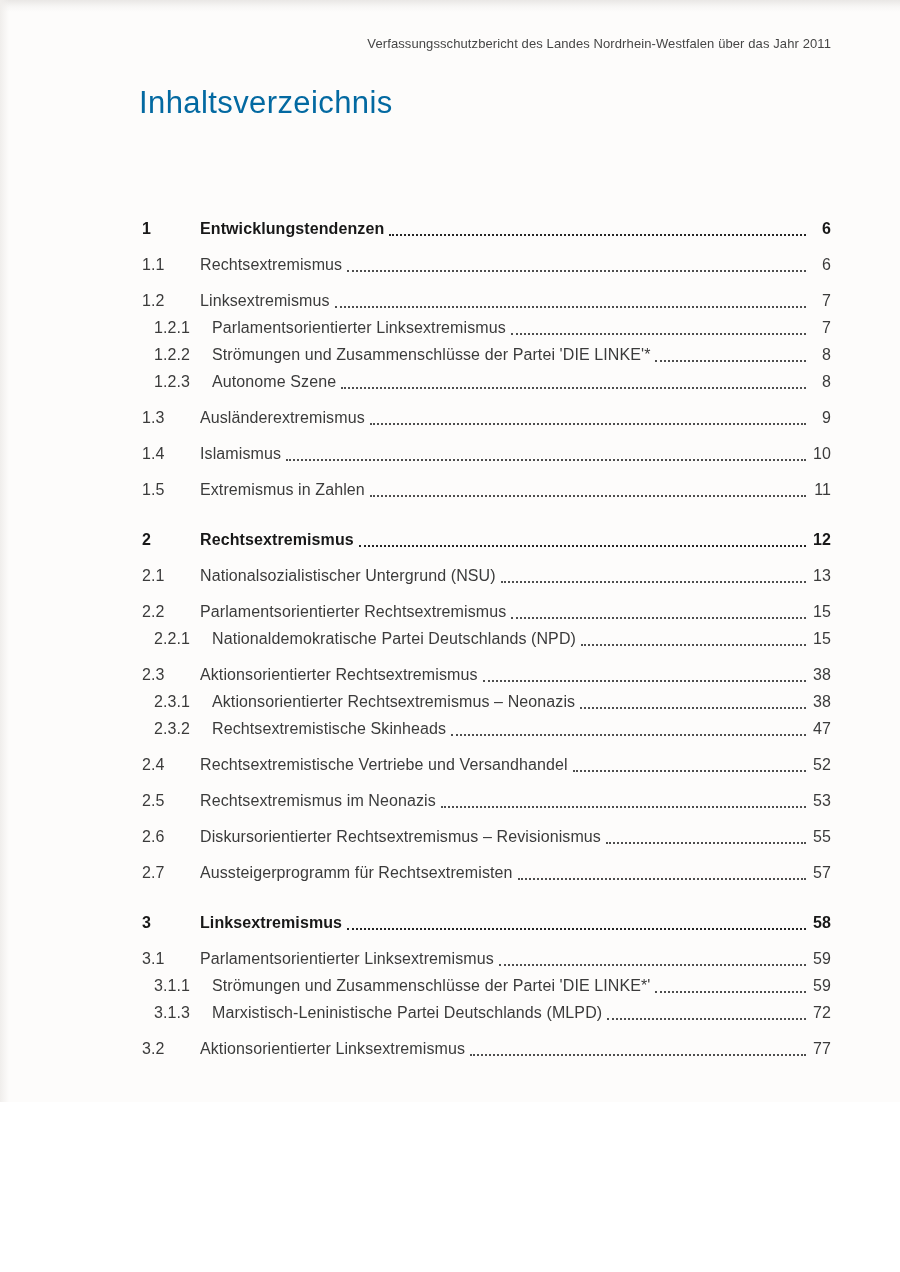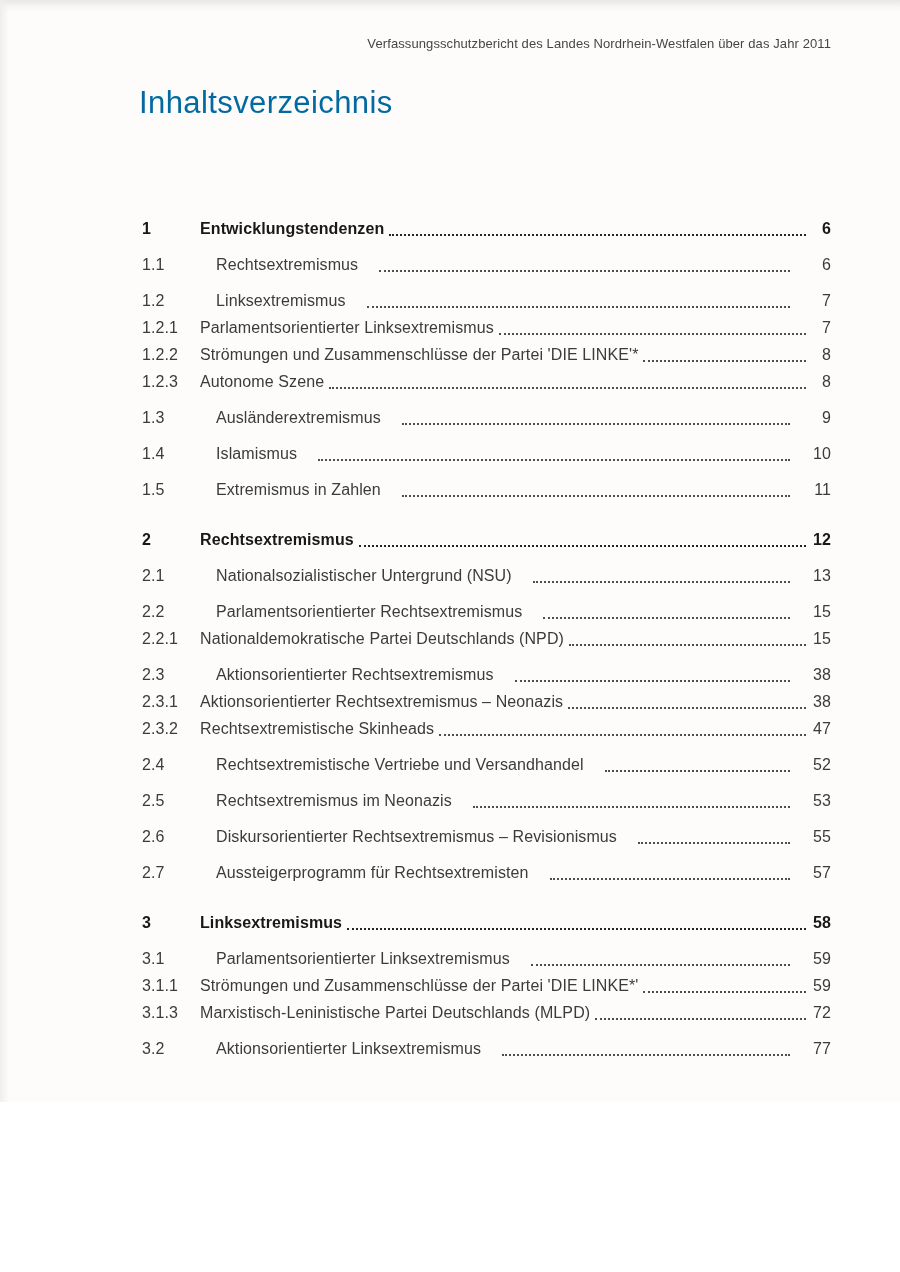--- a/index.html
+++ b/index.html
@@ -80,22 +80,22 @@
     flex: 0 0 auto;
     min-width: 22px;
     text-align: right;
   }
   .level-1 {
     font-weight: 700;
     color: #181818;
     margin-top: 26px;
   }
   .level-1 .toc-dots { border-bottom-color: #242424; }
-  .level-2 { margin-top: 12px; gap: 16px; }
-  .level-3 { margin-top: 3px; }
+  .level-2 { margin-top: 12px; }
+  .level-3 { margin-top: 3px; margin-left: 12px; }
   .toc-row:first-child { margin-top: 0; }
   .folio {
     position: absolute;
     top: 1194px;
     right: 73px;
     font-size: 13.5px;
     color: #3f3f3f;
   }
 </style>
 </head>

